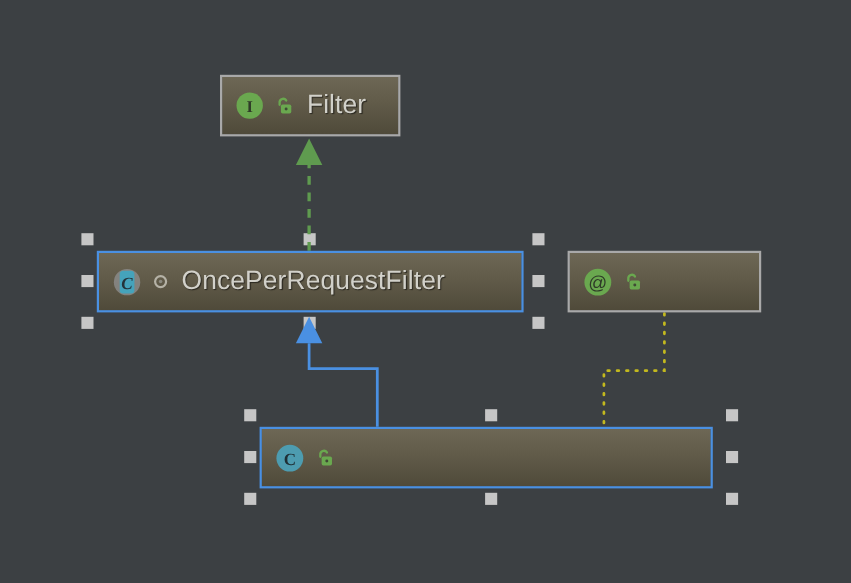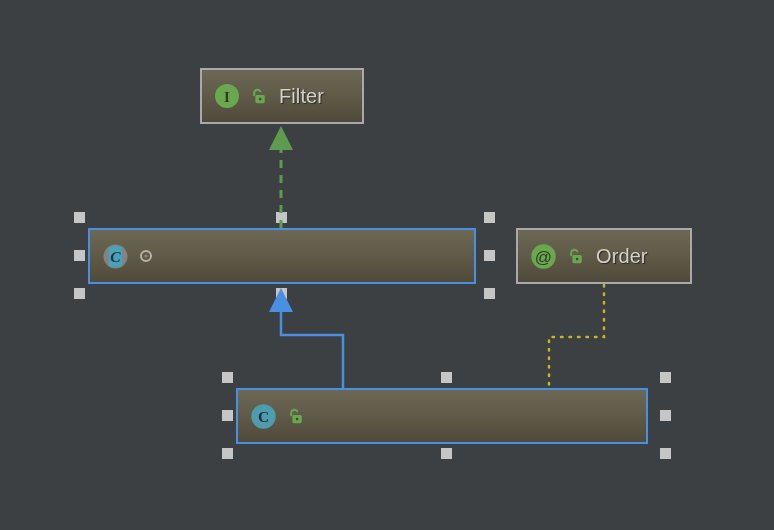--- a/index.html
+++ b/index.html
@@ -34,21 +34,21 @@
     align-items: center;
     background: linear-gradient(to bottom, #6d6755 0%, #615b49 45%, #4f4a3a 100%);
     border: 2px solid #a9a9a9;
     padding: 0 16px 0 12px;
   }
   .node.selected {
     border: 2px solid #4a90e2;
   }
   .node-label {
     color: #d2d1ca;
-    font-size: 20px;
+    font-size: 24px;
     font-weight: 400;
     letter-spacing: 0.1px;
     white-space: nowrap;
     text-shadow: 1px 1px 1px rgba(0,0,0,0.55);
   }
 
   
   .icon {
     flex: 0 0 auto;
     display: inline-block;
@@ -119,37 +119,37 @@
         <rect x="6.8" y="3.2" width="13.4" height="20.6" rx="3.2" fill="#45a3bb"></rect>
         <text x="13.5" y="19.4" text-anchor="middle" font-family="Liberation Serif, serif" font-size="15.5" font-style="italic" font-weight="700" fill="#24333a">C</text>
       </svg>
     </span>
     <span class="icon icon-gap-b">
       <svg width="14" height="14" viewBox="0 0 14 14" xmlns="http://www.w3.org/2000/svg">
         <circle cx="7" cy="7" r="5" fill="none" stroke="#b5b2a6" stroke-width="2"></circle>
         <circle cx="7" cy="7" r="1.6" fill="#8c8a80"></circle>
       </svg>
     </span>
+    <span class="node-label">OncePerRequestFilter</span>
   </div>
 
   <div class="node node-layer" id="node-order" style="left:516px; top:228px; width:176px; height:56px;">
     <span class="icon icon-gap-a">
       <svg width="27" height="27" viewBox="0 0 27 27" xmlns="http://www.w3.org/2000/svg">
         <circle cx="13.5" cy="13.5" r="12.2" fill="#6aa84f"></circle>
         <text x="13.5" y="19.6" text-anchor="middle" font-family="Liberation Sans, sans-serif" font-size="17" font-weight="400" fill="#2f3b28">@</text>
       </svg>
     </span>
     <span class="icon icon-gap-b">
       <svg width="17" height="18" viewBox="0 0 17 18" xmlns="http://www.w3.org/2000/svg">
         <path d="M4.2 8.2 V5.4 a3.3 3.3 0 0 1 6.0 -1.1" stroke="#6aa84f" stroke-width="2.1" fill="none" stroke-linecap="round"></path>
         <rect x="5.4" y="8.0" width="9.4" height="8.2" rx="1.6" fill="#6aa84f"></rect>
         <circle cx="10.1" cy="12.1" r="1.35" fill="#3f4a35"></circle>
       </svg>
     </span>
-    <span class="node-label">Order</span>
   </div>
 
   <div class="node node-layer selected" id="node-session-repository-filter" style="left:236px; top:388px; width:412px; height:56px;">
     <span class="icon icon-gap-a">
       <svg width="27" height="27" viewBox="0 0 27 27" xmlns="http://www.w3.org/2000/svg">
         <circle cx="13.5" cy="13.5" r="12.2" fill="#4d9cb0"></circle>
         <text x="13.5" y="19.4" text-anchor="middle" font-family="Liberation Serif, serif" font-size="15.5" font-weight="700" fill="#1f2f35">C</text>
       </svg>
     </span>
     <span class="icon icon-gap-b">

